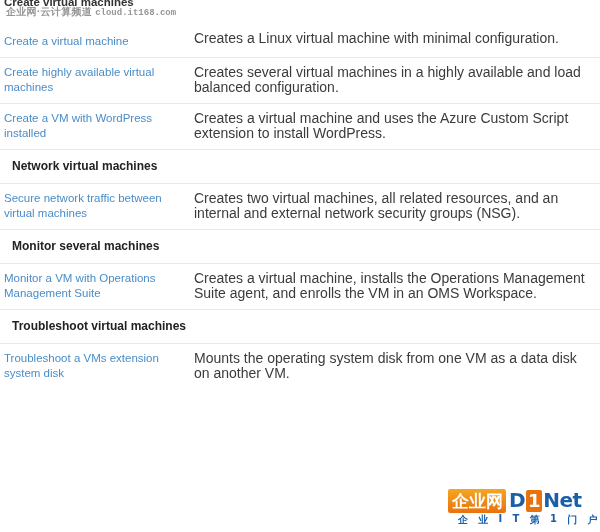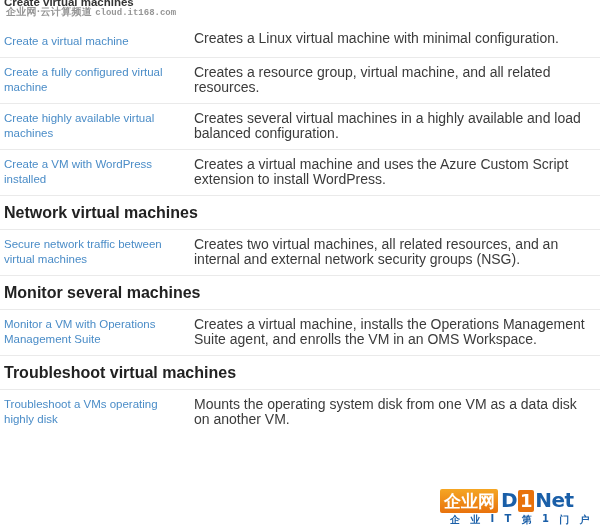--- a/index.html
+++ b/index.html
@@ -100,30 +100,31 @@
     display: inline-block;
   }
 
   .row-desc {
     color: #3b3b3b;
     font-size: 14px;
     line-height: 15px;
   }
 
   .section-title {
-    font-size: 16px;
+    font-size: 12px;
     font-weight: bold;
     color: #222222;
     line-height: 15px;
+    margin-left: 8px;
   }
 
   
   .brand-watermark {
     position: absolute;
-    right: 8px;
+    right: 0px;
     bottom: 0px;
     width: 160px;
     height: 46px;
     z-index: 40;
     pointer-events: none;
   }
   .bw-top {
     position: absolute;
     top: 2px;
     left: 8px;
@@ -198,26 +199,20 @@
       <col class="c-desc">
     </colgroup>
     <tbody id="table-body">
         <tr class="link-row">
           <td><a class="row-link" href="#">Create a virtual machine</a></td>
           <td>
             <div class="row-desc">Creates a Linux virtual machine with minimal configuration.</div>
           </td>
         </tr>
         <tr class="link-row">
-          <td><a class="row-link" href="#">Create a fully configured virtual machine</a></td>
-          <td>
-            <div class="row-desc">Creates a resource group, virtual machine, and all related resources.</div>
-          </td>
-        </tr>
-        <tr class="link-row">
           <td><a class="row-link" href="#">Create highly available virtual machines</a></td>
           <td>
             <div class="row-desc">Creates several virtual machines in a highly available and load balanced configuration.</div>
           </td>
         </tr>
         <tr class="link-row">
           <td><a class="row-link" href="#">Create a VM with WordPress installed</a></td>
           <td>
             <div class="row-desc">Creates a virtual machine and uses the Azure Custom Script extension to install WordPress.</div>
           </td>
@@ -243,21 +238,21 @@
           <td>
             <div class="row-desc">Creates a virtual machine, installs the Operations Management Suite agent, and enrolls the VM in an OMS Workspace.</div>
           </td>
         </tr>
         <tr class="section-row">
           <td colspan="2">
             <div class="section-title">Troubleshoot virtual machines</div>
           </td>
         </tr>
         <tr class="link-row">
-          <td><a class="row-link" href="#">Troubleshoot a VMs operating highly disk</a></td>
+          <td><a class="row-link" href="#">Troubleshoot a VMs extension system disk</a></td>
           <td>
             <div class="row-desc">Mounts the operating system disk from one VM as a data disk on another VM.</div>
           </td>
         </tr>
       </tbody>
   </table>
 
   <div class="brand-watermark">
     <div class="bw-top">
       <span class="bw-cn">企业网</span>

